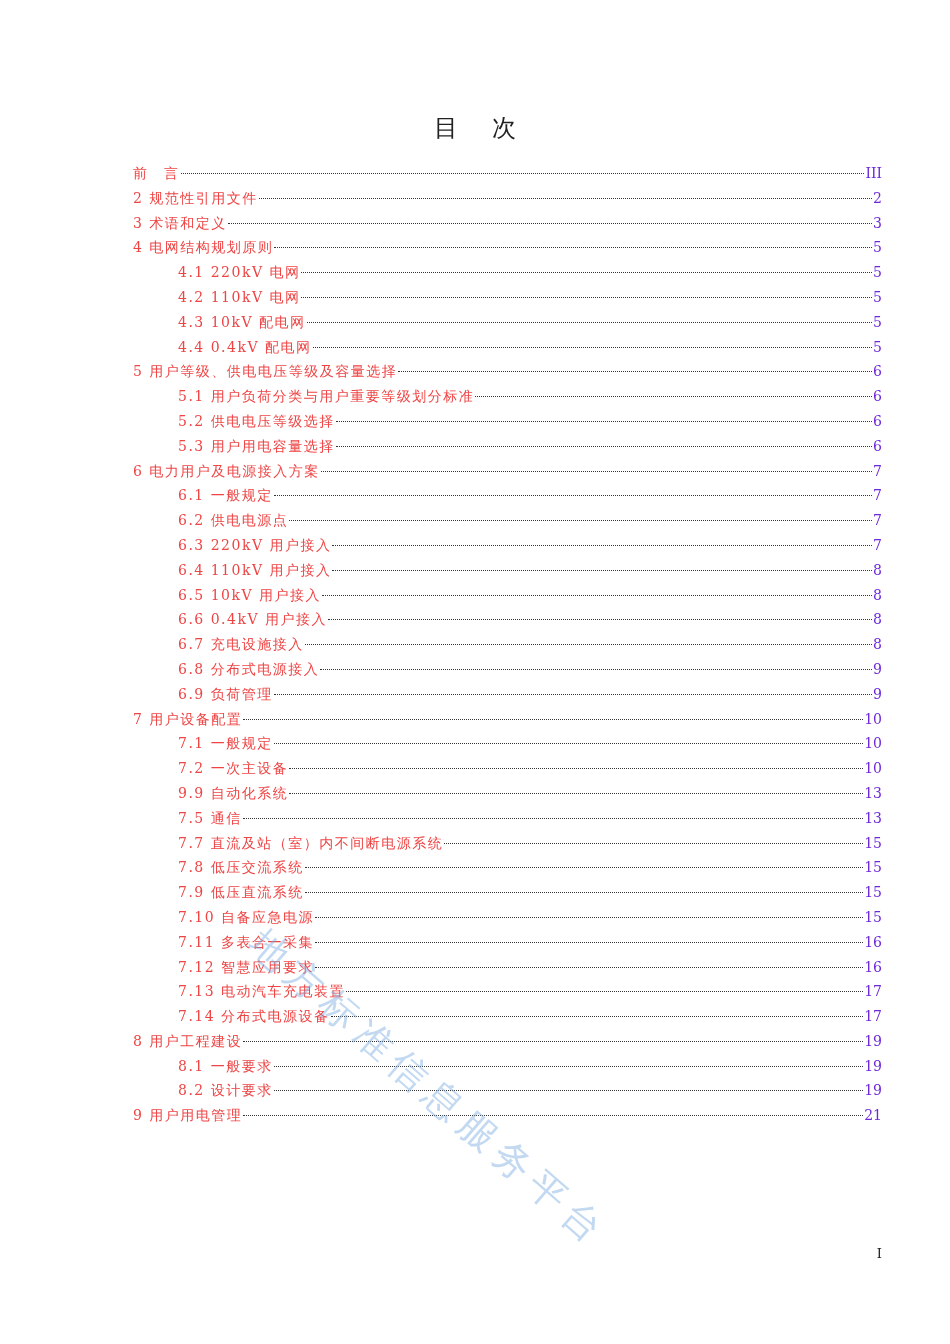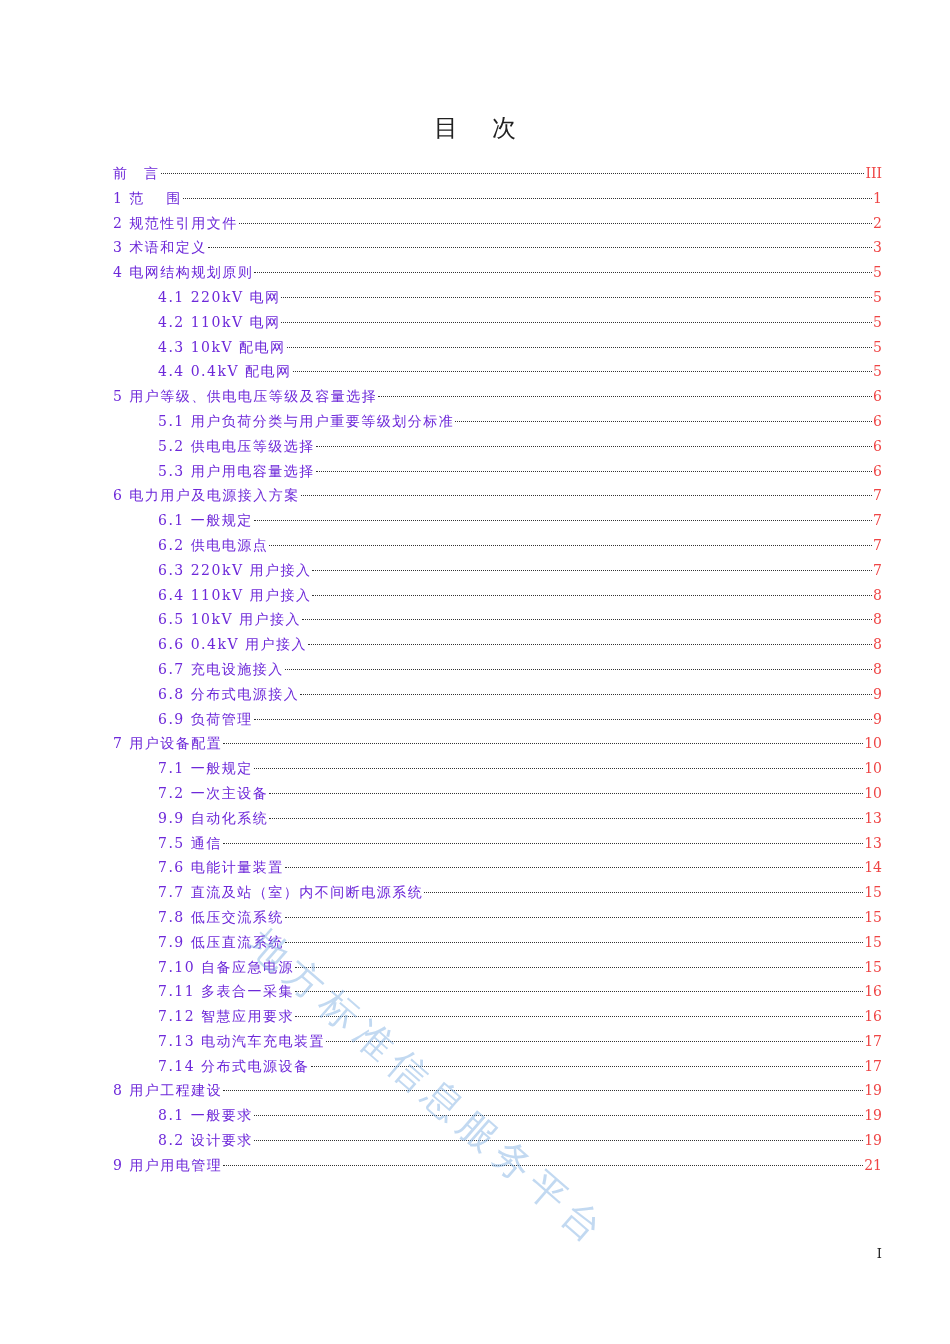--- a/index.html
+++ b/index.html
@@ -43,29 +43,29 @@
     }
     .toc-row {
       display: flex;
       align-items: baseline;
       height: 24.8px;
       font-size: 14px;
       line-height: 24.8px;
       white-space: nowrap;
     }
     .toc-row.level-2 { padding-left: 45px; }
-    .toc-label { flex: 0 0 auto; letter-spacing: 1.5px; color: #6d28d9; }
+    .toc-label { flex: 0 0 auto; letter-spacing: 1.5px; color: #ef4444; margin-left: 20px; }
     .toc-leader {
       flex: 1 1 auto;
       margin: 0 1px;
       border-bottom: 1.6px dotted #333;
       transform: translateY(-4px);
       min-width: 10px;
     }
-    .toc-page { flex: 0 0 auto; color: #ef4444; font-size: 14px; }
+    .toc-page { flex: 0 0 auto; color: #6d28d9; font-size: 14px; }
     .page-number {
       position: absolute;
       right: 68px;
       top: 1246px;
       font-size: 13px;
       color: #222;
     }
     .watermark {
       position: absolute;
       left: 255px;
@@ -88,25 +88,20 @@
     <span>目</span><span class="gap"></span><span>次</span>
   </div>
 
   <div class="toc" id="toc">
       <div class="toc-row level-1">
         <span class="toc-label">前　言</span>
         <span class="toc-leader"></span>
         <span class="toc-page">III</span>
       </div>
       <div class="toc-row level-1">
-        <span class="toc-label">1 范　 围</span>
-        <span class="toc-leader"></span>
-        <span class="toc-page">1</span>
-      </div>
-      <div class="toc-row level-1">
         <span class="toc-label">2 规范性引用文件</span>
         <span class="toc-leader"></span>
         <span class="toc-page">2</span>
       </div>
       <div class="toc-row level-1">
         <span class="toc-label">3 术语和定义</span>
         <span class="toc-leader"></span>
         <span class="toc-page">3</span>
       </div>
       <div class="toc-row level-1">
@@ -221,25 +216,20 @@
       </div>
       <div class="toc-row level-2">
         <span class="toc-label">9.9 自动化系统</span>
         <span class="toc-leader"></span>
         <span class="toc-page">13</span>
       </div>
       <div class="toc-row level-2">
         <span class="toc-label">7.5 通信</span>
         <span class="toc-leader"></span>
         <span class="toc-page">13</span>
-      </div>
-      <div class="toc-row level-2">
-        <span class="toc-label">7.6 电能计量装置</span>
-        <span class="toc-leader"></span>
-        <span class="toc-page">14</span>
       </div>
       <div class="toc-row level-2">
         <span class="toc-label">7.7 直流及站（室）内不间断电源系统</span>
         <span class="toc-leader"></span>
         <span class="toc-page">15</span>
       </div>
       <div class="toc-row level-2">
         <span class="toc-label">7.8 低压交流系统</span>
         <span class="toc-leader"></span>
         <span class="toc-page">15</span>

